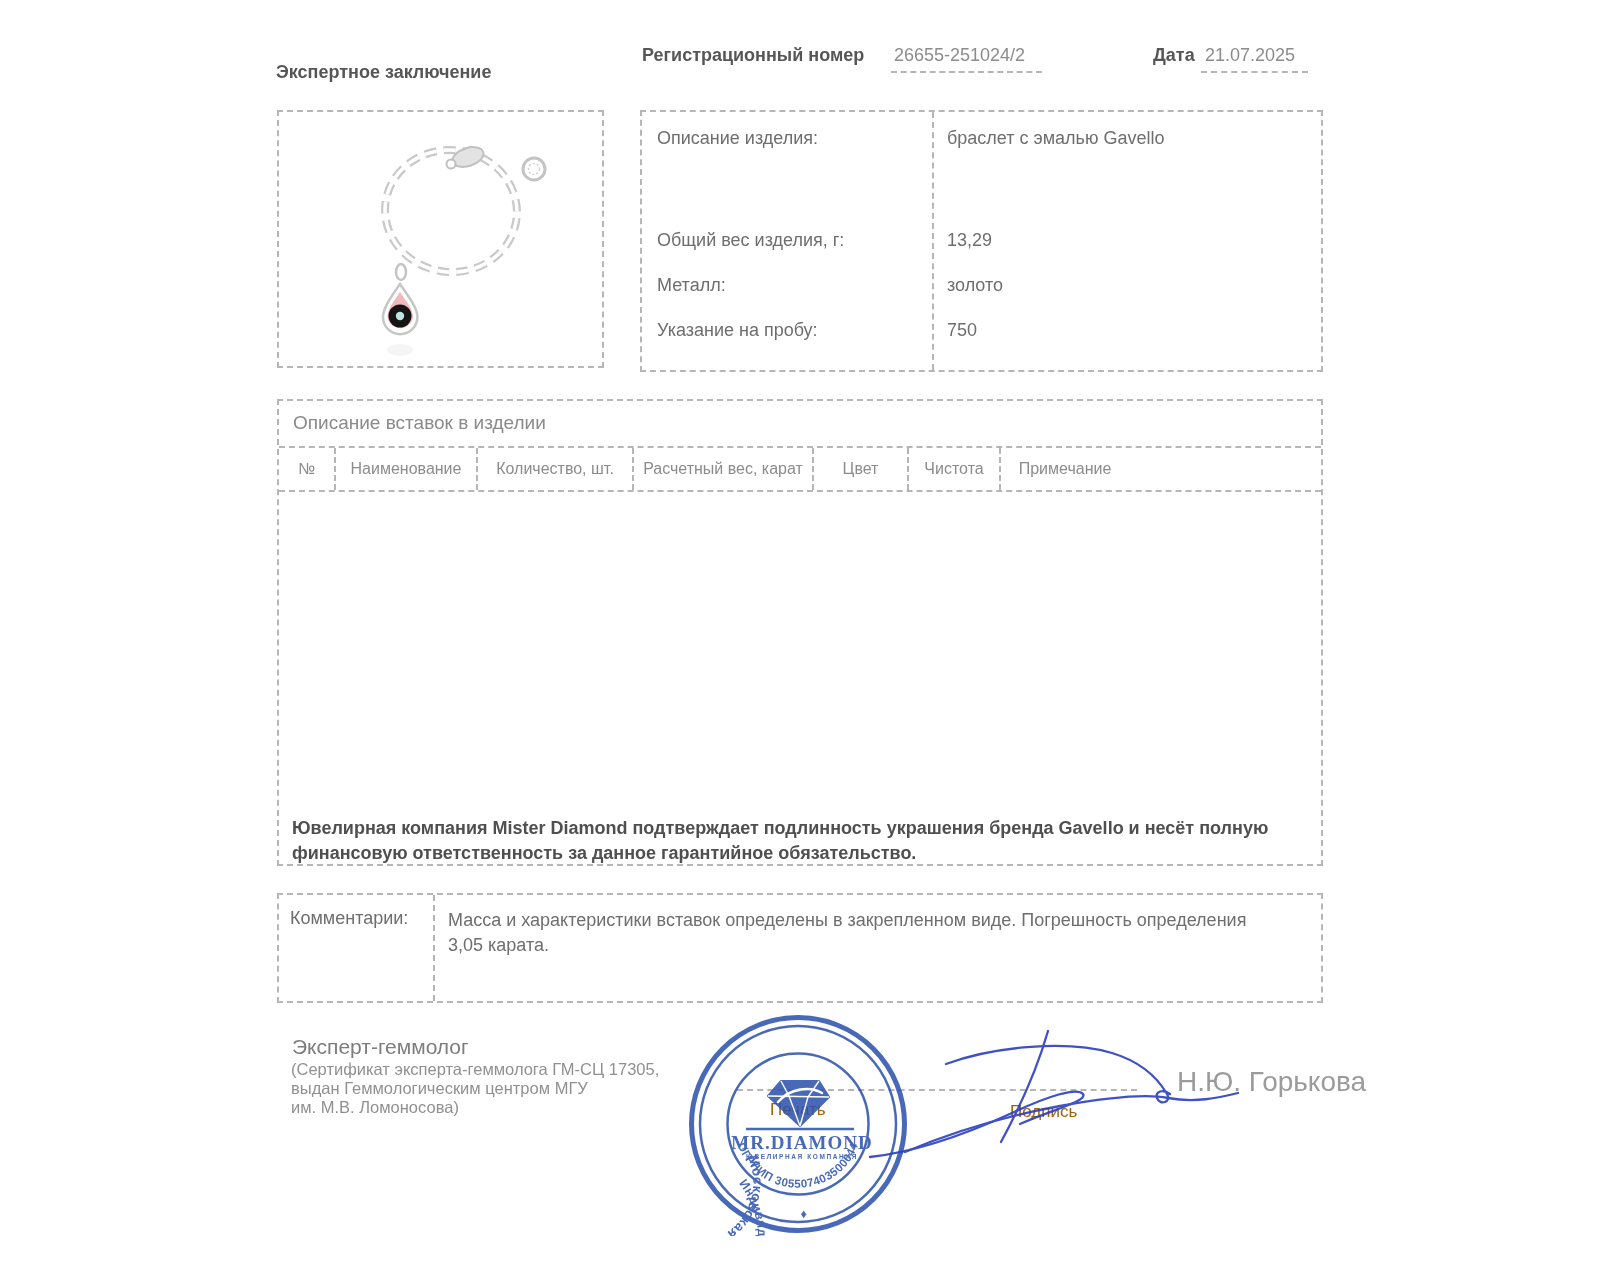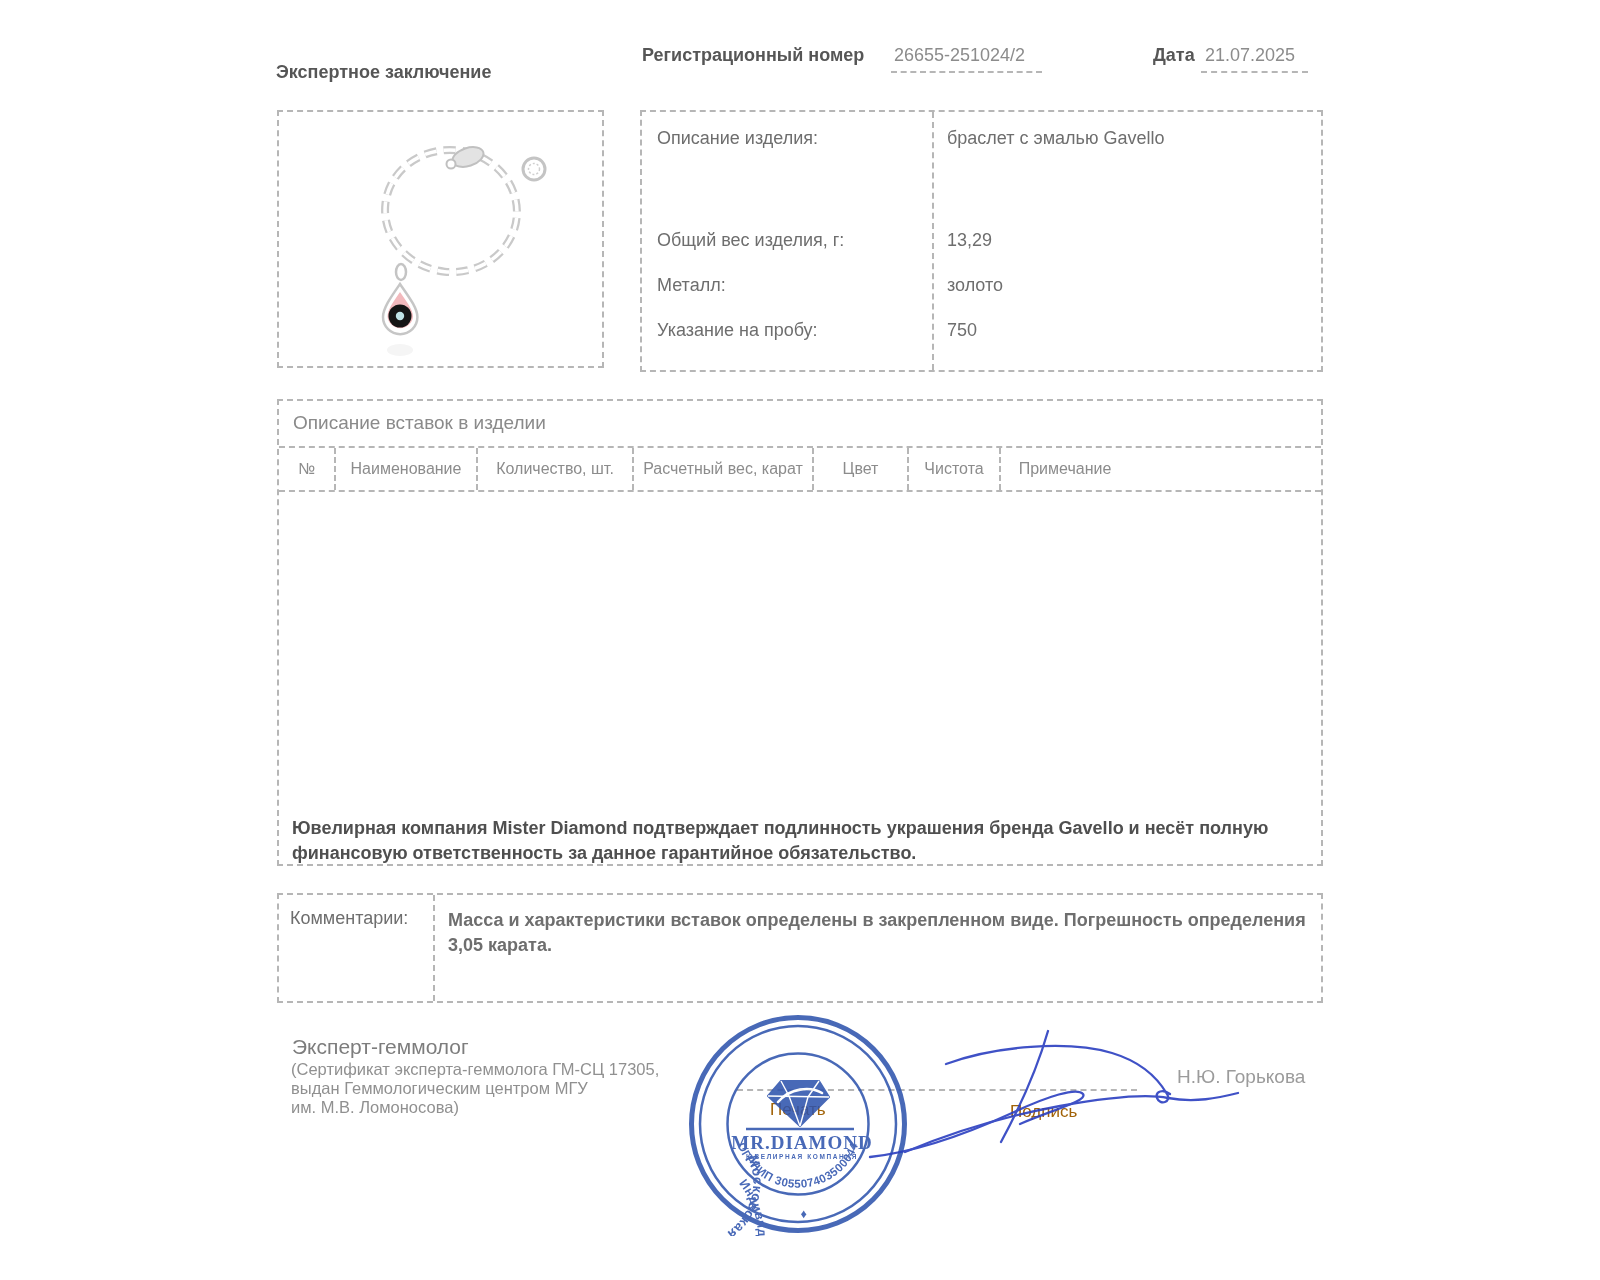--- a/index.html
+++ b/index.html
@@ -18,26 +18,26 @@
   .tbl-title { color:#8a8a8a; font-size:19px; }
   .tbl-head { position:absolute; left:0; top:45px; width:100%; height:46px;
     border-top:2px dashed #b6b6b6; border-bottom:2px dashed #b6b6b6; display:flex; }
   .tbl-head .cell { display:flex; align-items:center; justify-content:center;
     font-size:16px; color:#8c8c8c; border-right:2px dashed #b6b6b6; text-align:center; }
   .tbl-head .cell:last-child { border-right:none; }
   .c0{width:57px}.c1{width:142px}.c2{width:156px}.c3{width:180px}
   .c4{width:95px}.c5{width:92px}.c6{width:196px}.c7{width:128px}
   .statement { font-weight:bold; color:#4f4f4f; font-size:18px; line-height:25px; }
 
-  .comment-line { color:#6e6e6e; font-size:18px; line-height:25px; white-space:nowrap;font-weight:bold; }
+  .comment-line { color:#6e6e6e; font-size:18px; line-height:25px; white-space:nowrap; }
 
   .expert-title { color:#7d7d7d; font-size:21px; }
   .cert-line { color:#909090; font-size:16.5px; line-height:19px; white-space:nowrap; }
   .placeholder-lbl { color:#a16207; font-size:17px; }
-  .expert-name { color:#9b9b9b; font-size:19px; }
+  .expert-name { color:#9b9b9b; font-size:28px; }
 
   svg text { font-family:"Liberation Sans", sans-serif; }
   .stamp-ring-text { font-size:12.5px; font-weight:bold; letter-spacing:0.4px; }
   .stamp-inner-top { font-size:13.5px; font-weight:bold; letter-spacing:0.6px; }
   .stamp-inner-bottom { font-size:11.5px; font-weight:bold; letter-spacing:0.5px; }
   .stamp-brand { font-family:"Liberation Serif", serif; font-size:19px; font-weight:bold; letter-spacing:1px; }
   .stamp-brand-sub { font-size:6.5px; font-weight:bold; letter-spacing:1.6px; }
 </style>
 </head>
 <body>

